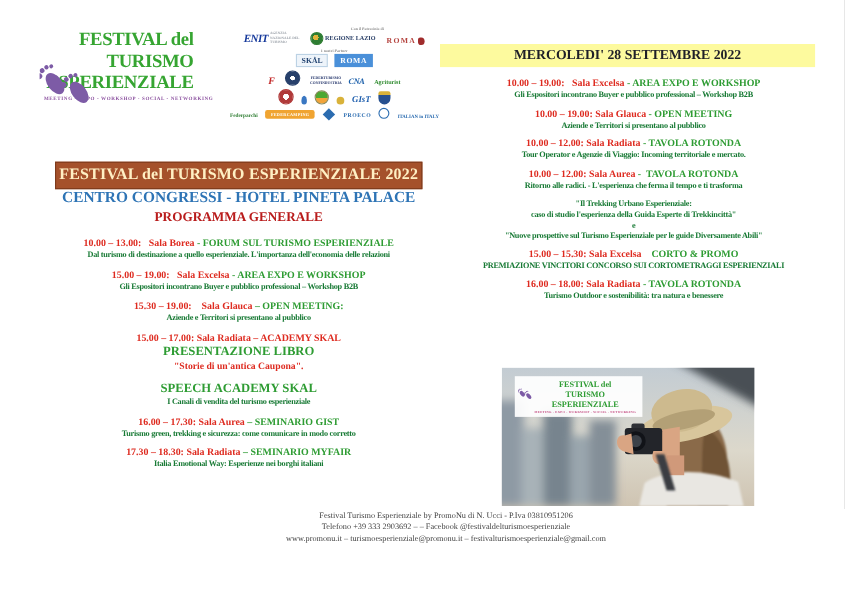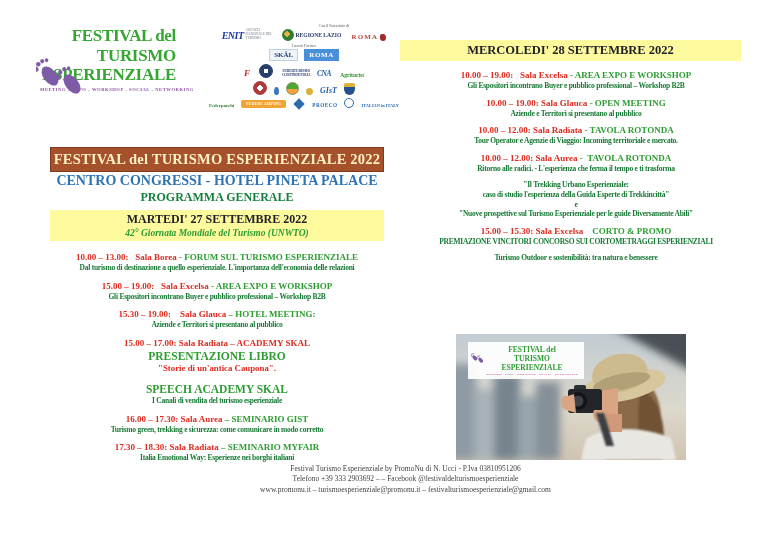--- a/index.html
+++ b/index.html
@@ -43,21 +43,21 @@
   .emb-drop{width:5px;height:8px;background:#3a77c2;border-radius:50% 50% 50% 50%/60% 60% 40% 40%;}
   .emb-diam{width:8px;height:8px;background:#2b6cb0;transform:rotate(45deg);margin:0 2px;}
   .emb-ital{width:8px;height:8px;border:1.5px solid #2b6cb0;border-radius:50%;}
 
   
   #leftcol{position:absolute;left:32px;top:147px;width:370px;text-align:center;}
   #banner{margin:0 18px;background:#a5512b;border:1px solid #7d3a1c;color:#fff0c4;
           font-weight:bold;font-size:14.5px;line-height:23px;height:23px;letter-spacing:0.2px;}
   .dateline{margin-top:5px;color:#2e74b5;font-weight:bold;font-size:13.5px;}
   .venueline{margin-top:1px;color:#2e74b5;font-weight:bold;font-size:14px;}
-  .progline{margin-top:1px;color:#15803d;font-weight:bold;font-size:12px;}
+  .progline{margin-top:1px;color:#b91c1c;font-weight:bold;font-size:12px;}
   .daybox{margin:5px 18px 0;background:#fdfa9e;padding:2px 0 3px;}
   .dayhead{color:#1f1f28;font-weight:bold;font-size:12px;}
   .daysub{color:#2e9c33;font-weight:bold;font-style:italic;font-size:9.5px;margin-top:1px;}
   .events{margin-top:11px;}
   .ev{margin-bottom:7.5px;}
   .ev-t{font-weight:bold;font-size:9px;line-height:1.25;white-space:pre-wrap;}
   .red{color:#de2b20;}
   .grn{color:#2e9c33;text-align:center;}
   .desc{color:#187a35;font-weight:bold;font-size:7.5px;line-height:1.3;letter-spacing:-0.25px;white-space:pre-line;}
   .big{color:#2e9c33;font-weight:bold;font-size:11.5px;line-height:1.25;}
@@ -159,35 +159,31 @@
       <span class="chip proeco">PROECO</span>
       <span class="emb-ital circ"></span>
       <span class="chip itainit">ITALIAN in ITALY</span>
     </div>
   </div>
 
   <div id="leftcol">
     <div id="banner">FESTIVAL del TURISMO ESPERIENZIALE 2022</div>
     <div class="venueline">CENTRO CONGRESSI - HOTEL PINETA PALACE</div>
     <div class="progline">PROGRAMMA GENERALE</div>
-    <div class="daybox">
-      <div class="dayhead">MARTEDI' 27 SETTEMBRE 2022</div>
-      <div class="daysub">42° Giornata Mondiale del Turismo (UNWTO)</div>
-    </div>
     <div class="events">
       <div class="ev">
         <div class="ev-t"><span class="red">10.00 – 13.00:   Sala Borea</span><span class="grn"> - FORUM SUL TURISMO ESPERIENZIALE</span></div>
         <div class="desc">Dal turismo di destinazione a quello esperienziale. L'importanza dell'economia delle relazioni</div>
       </div>
       <div class="ev">
         <div class="ev-t"><span class="red">15.00 – 19.00:   Sala Excelsa</span><span class="grn"> - AREA EXPO E WORKSHOP</span></div>
         <div class="desc">Gli Espositori incontrano Buyer e pubblico professional – Workshop B2B</div>
       </div>
       <div class="ev">
-        <div class="ev-t"><span class="red">15.30 – 19.00:    Sala Glauca</span><span class="grn"> – HOTEL MEETING:</span></div>
+        <div class="ev-t"><span class="red">15.30 – 19.00:    Sala Glauca</span><span class="grn"> – OPEN MEETING:</span></div>
         <div class="desc">Aziende e Territori si presentano al pubblico</div>
       </div>
       <div class="ev">
         <div class="ev-t"><span class="red">15.00 – 17.00: Sala Radiata – ACADEMY SKAL</span></div>
         <div class="big">PRESENTAZIONE LIBRO</div>
         <div class="quote">"Storie di un'antica Caupona".</div>
       </div>
       <div class="ev">
         <div class="big">SPEECH ACADEMY SKAL</div>
         <div class="desc">I Canali di vendita del turismo esperienziale</div>
@@ -226,20 +222,21 @@
         <div class="desc">"Il Trekking Urbano Esperienziale:
 caso di studio l'esperienza della Guida Esperte di Trekkincittà"
 e
 "Nuove prospettive sul Turismo Esperienziale per le guide Diversamente Abili"</div>
       </div>
       <div class="ev">
         <div class="ev-t"><span class="red">15.00 – 15.30: Sala Excelsa</span><span class="grn">    CORTO &amp; PROMO</span></div>
         <div class="desc">PREMIAZIONE VINCITORI CONCORSO SUI CORTOMETRAGGI ESPERIENZIALI</div>
       </div>
       <div class="ev">
+        <div class="ev-t"><span class="red">16.00 – 18.00: Sala Radiata</span><span class="grn"> - TAVOLA ROTONDA</span></div>
         <div class="desc">Turismo Outdoor e sostenibilità: tra natura e benessere</div>
       </div>
     </div>
   </div>
 
   <div id="photo">
     <svg width="230" height="126" viewBox="0 0 230 126">
       <defs>
         <linearGradient id="sky" x1="0" y1="0" x2="0" y2="1">
           <stop offset="0" stop-color="#c3ccd3"></stop>

